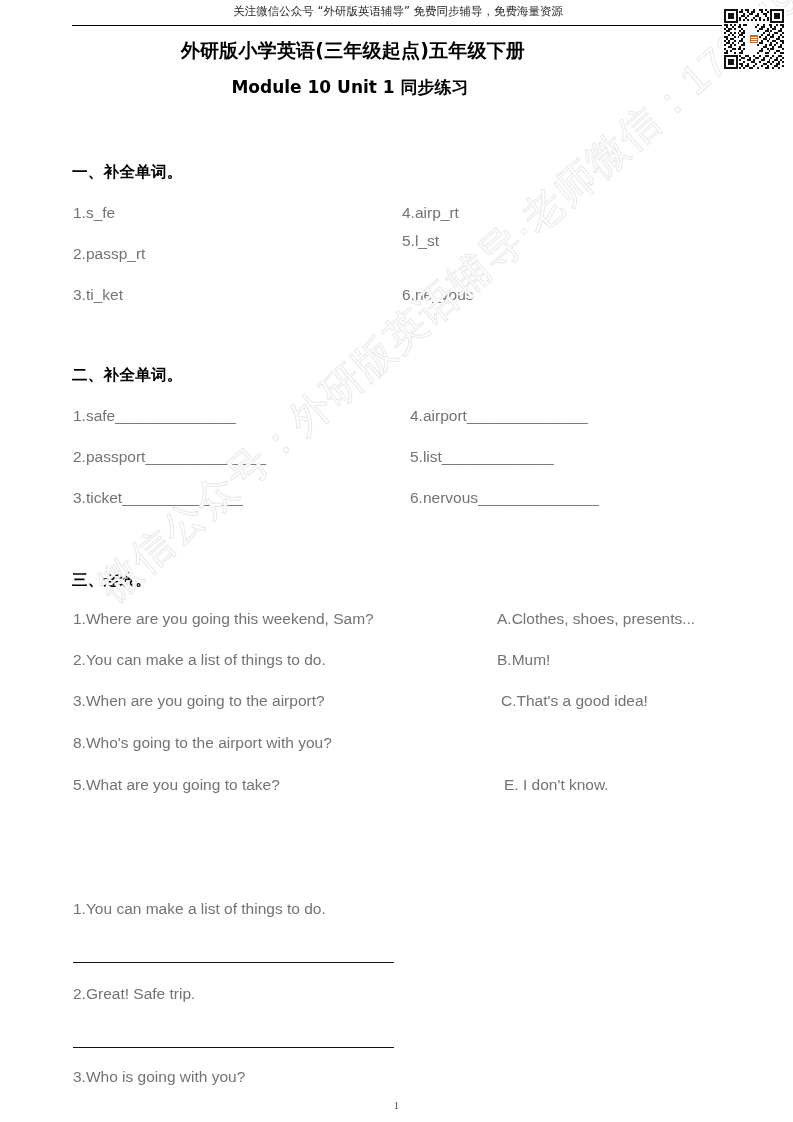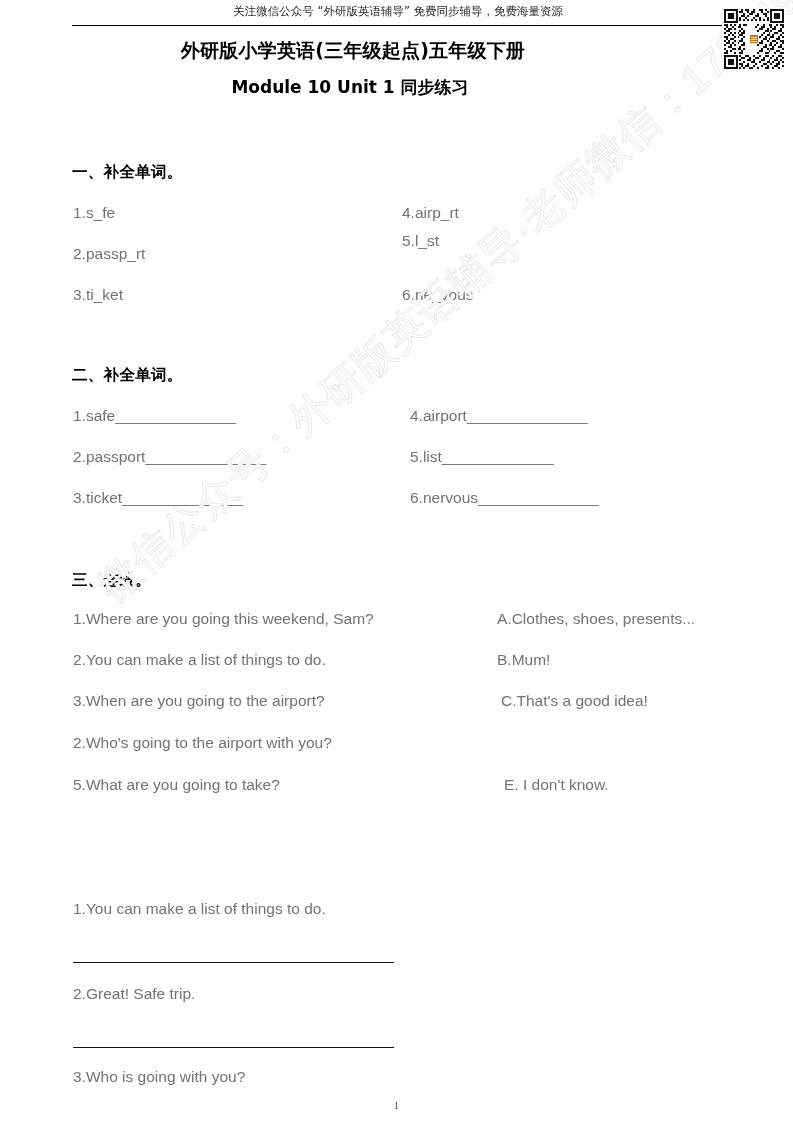--- a/index.html
+++ b/index.html
@@ -400,21 +400,21 @@
   <div class="qline" style="left:73px; top:448px;">2.passport______________</div>
   <div class="qline" style="left:73px; top:489px;">3.ticket______________</div>
   <div class="qline" style="left:410px; top:407px;">4.airport______________</div>
   <div class="qline" style="left:410px; top:448px;">5.list_____________</div>
   <div class="qline" style="left:410px; top:489px;">6.nervous______________</div>
 
   <div class="section-title" style="left:72px; top:570px;">三、连线。</div>
   <div class="qline" style="left:73px; top:610px;">1.Where are you going this weekend, Sam?</div>
   <div class="qline" style="left:73px; top:651px;">2.You can make a list of things to do.</div>
   <div class="qline" style="left:73px; top:692px;">3.When are you going to the airport?</div>
-  <div class="qline" style="left:73px; top:734px;">2.Who's going to the airport with you?</div>
+  <div class="qline" style="left:73px; top:734px;">8.Who's going to the airport with you?</div>
   <div class="qline" style="left:73px; top:776px;">5.What are you going to take?</div>
   <div class="qline" style="left:497px; top:610px;">A.Clothes, shoes, presents...</div>
   <div class="qline" style="left:497px; top:651px;">B.Mum!</div>
   <div class="qline" style="left:501px; top:692px;">C.That's a good idea!</div>
   <div class="qline" style="left:504px; top:776px;">E. I don't know.</div>
 
   <div class="qline" style="left:73px; top:900px;">1.You can make a list of things to do.</div>
   <div class="answer-rule" style="left:73px; top:962px; width:321px;"></div>
   <div class="qline" style="left:73px; top:985px;">2.Great! Safe trip.</div>
   <div class="answer-rule" style="left:73px; top:1047px; width:321px;"></div>

